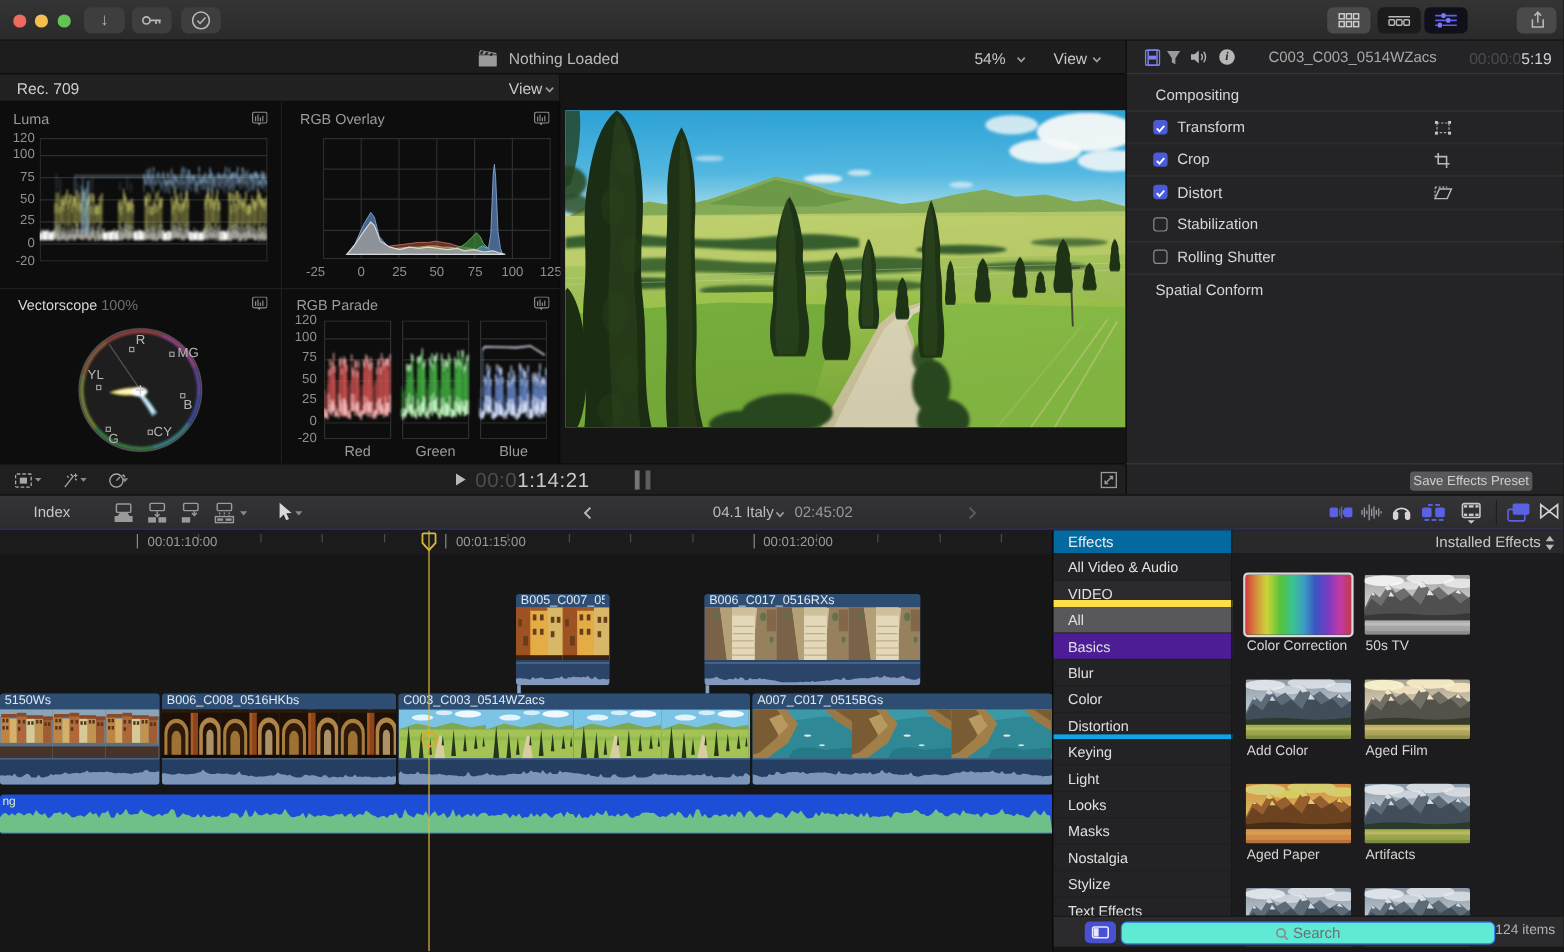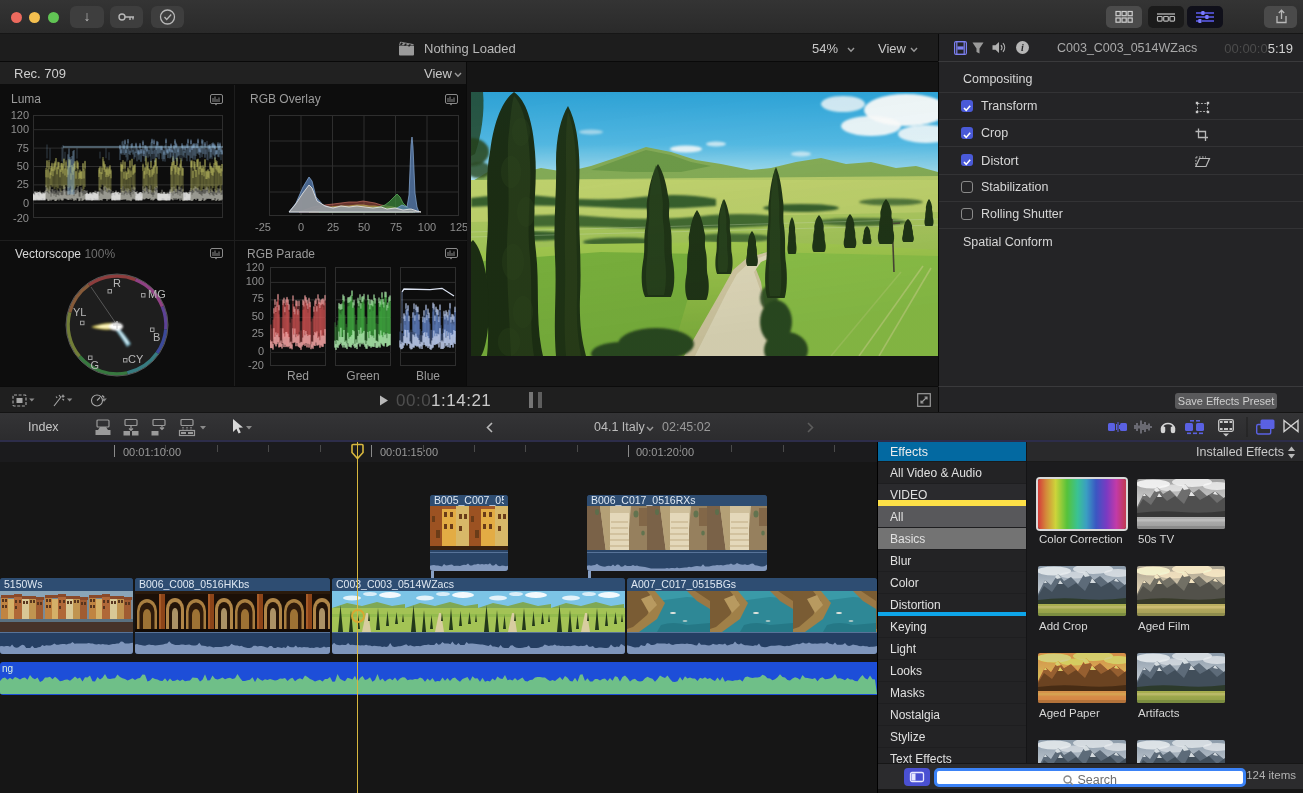--- a/index.html
+++ b/index.html
@@ -2817,21 +2817,21 @@
       <div class="abs" style="left:0;top:20px;width:149px;height:303px;background:#232325"></div>
       <div class="abs" style="left:0;top:20px;width:149px;height:22px;background:#232325;border-bottom:1px solid #1e1e20;box-sizing:border-box">
         <div class="abs" style="left:12px;top:4px;font-size:12px;color:#e0e0e0">All Video &amp; Audio</div>
       </div>
       <div class="abs" style="left:0;top:42px;width:149px;height:22px;background:#2a2a2d;border-bottom:6px solid #fde047;box-sizing:border-box">
         <div class="abs" style="left:12px;top:4px;font-size:12px;color:#e0e0e0">VIDEO</div>
       </div>
       <div class="abs" style="left:0;top:64px;width:149px;height:22px;background:#58585b;border-bottom:1px solid #1e1e20;box-sizing:border-box">
         <div class="abs" style="left:12px;top:4px;font-size:12px;color:#e0e0e0">All</div>
       </div>
-      <div class="abs" style="left:0;top:86px;width:149px;height:22px;background:#737373;border-bottom:1px solid #1e1e20;box-sizing:border-box">
+      <div class="abs" style="left:0;top:86px;width:149px;height:22px;background:#4c1d95;border-bottom:1px solid #1e1e20;box-sizing:border-box">
         <div class="abs" style="left:12px;top:4px;font-size:12px;color:#e0e0e0">Basics</div>
       </div>
       <div class="abs" style="left:0;top:108px;width:149px;height:22px;background:#232325;border-bottom:1px solid #1e1e20;box-sizing:border-box">
         <div class="abs" style="left:12px;top:4px;font-size:12px;color:#e0e0e0">Blur</div>
       </div>
       <div class="abs" style="left:0;top:130px;width:149px;height:22px;background:#232325;border-bottom:1px solid #1e1e20;box-sizing:border-box">
         <div class="abs" style="left:12px;top:4px;font-size:12px;color:#e0e0e0">Color</div>
       </div>
       <div class="abs" style="left:0;top:152px;width:149px;height:22px;background:#232325;border-bottom:4px solid #0ea5e9;box-sizing:border-box">
         <div class="abs" style="left:12px;top:4px;font-size:12px;color:#e0e0e0">Distortion</div>
@@ -2922,21 +2922,21 @@
             <path d="M22,14 L25,18 L20,18 Z"></path>
             <path d="M54,12 L58,17 L52,17 Z"></path>
             <path d="M7,14 L9,17 L6,17 Z"></path>
             <path d="M78,12 L81,16 L76,15 Z"></path>
           </g>
 <path d="M0,34 Q22,31 44,33 Q66,35 88,32 V40 H0 Z" fill="#2c3a2b"></path>
 <rect x="0" y="38" width="88" height="12" fill="url(#mfldb)"></rect>
 <path d="M0,40 h88 v2.5 H0 Z" fill="#c2bd72" opacity="0.7"></path>
 <path d="M0,47 h88 v3 H0 Z" fill="#76883e" opacity="0.8"></path>
 </svg></div>
-      <div class="abs" style="left:161px;top:178px;font-size:11.5px;color:#d6d6d6">Add Crop</div>
+      <div class="abs" style="left:161px;top:178px;font-size:11.5px;color:#d6d6d6">Add Color</div>
       <div class="abs" style="left:259px;top:124px;width:88px;height:50px;filter:sepia(0.55) saturate(1.25) brightness(0.95);border-radius:2px;overflow:hidden"><svg width="88" height="50" viewBox="0 0 88 50" preserveAspectRatio="none">
 <defs>
             <linearGradient id="mskyc" x1="0" y1="0" x2="0" y2="1">
               <stop offset="0" stop-color="#8b9aa9"></stop>
               <stop offset="1" stop-color="#cdd4da"></stop>
             </linearGradient>
 <linearGradient id="mfldc" x1="0" y1="0" x2="0" y2="1">
               <stop offset="0" stop-color="#aab050"></stop>
               <stop offset="1" stop-color="#8e9c48"></stop>
             </linearGradient>
@@ -3096,21 +3096,21 @@
 <path d="M0,34 Q22,31 44,33 Q66,35 88,32 V40 H0 Z" fill="#2c3a2b"></path>
 <rect x="0" y="38" width="88" height="12" fill="url(#mfldg)"></rect>
 <path d="M0,40 h88 v2.5 H0 Z" fill="#c2bd72" opacity="0.7"></path>
 <path d="M0,47 h88 v3 H0 Z" fill="#76883e" opacity="0.8"></path>
 </svg></div>
       <div class="abs" style="left:0;top:321px;width:426px;height:26px;background:#2b2b2d;border-top:1px solid #161616">
       <div class="abs" style="left:26px;top:4px;width:26px;height:18px;background:#4a50d2;border-radius:4px"><svg width="26" height="18">
             <rect x="6.5" y="4.5" width="13" height="9" rx="1.5" fill="none" stroke="#e8e8ff" stroke-width="1.3"></rect>
             <rect x="7.5" y="5.5" width="4" height="7" fill="#e8e8ff"></rect>
           </svg></div>
-      <div class="abs" style="left:56px;top:4px;width:312px;height:19px;background:#ffffff;border:3px solid #3b82f6;border-radius:5px">
+      <div class="abs" style="left:56px;top:4px;width:312px;height:19px;background:#5eead4;border:1px solid #3b82f6;border-radius:5px">
         <div style="text-align:center;font-size:12.5px;color:#6e6e6e;line-height:18px"><svg width="11" height="11" style="vertical-align:-1.5px">
               <circle cx="4.5" cy="4.5" r="3.5" fill="none" stroke="#8a8a8a" stroke-width="1.4"></circle>
               <line x1="7" y1="7" x2="10" y2="10" stroke="#8a8a8a" stroke-width="1.4"></line>
             </svg> Search</div>
       </div>
       <div class="abs" style="right:8px;top:5px;font-size:11.5px;color:#b2b2b2">124 items</div>
     </div>
       <div class="abs" style="left:0;top:347px;width:426px;height:4px;background:#161616"></div>
     </div>
   </div>

